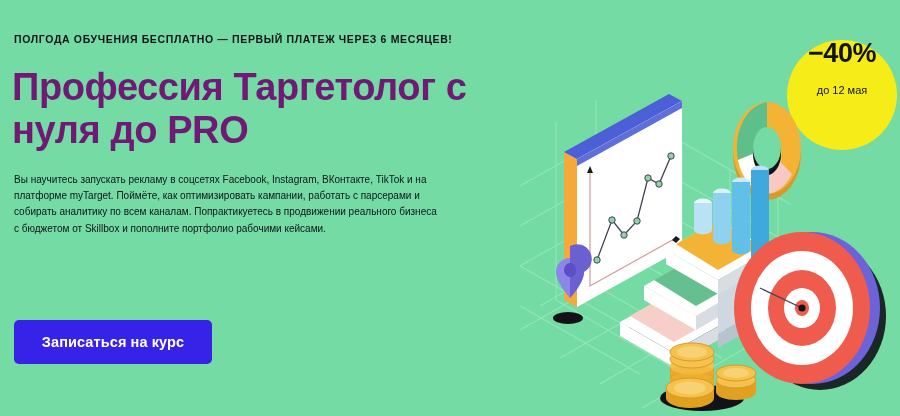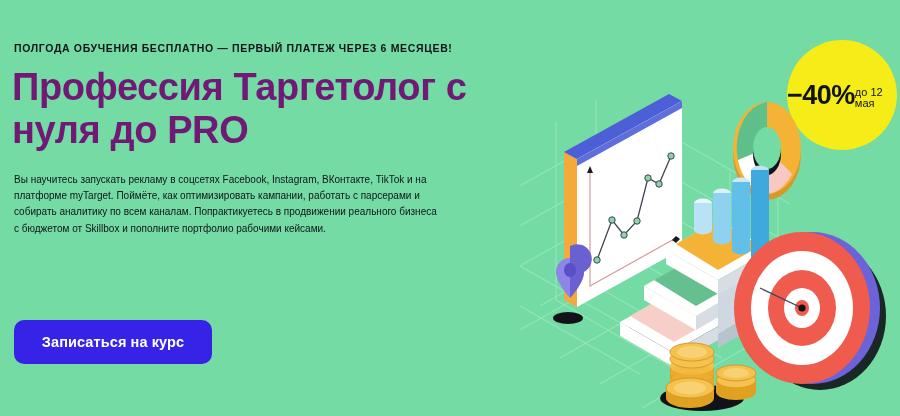--- a/index.html
+++ b/index.html
@@ -21,21 +21,21 @@
   
   .grid-layer {
     position:absolute;
     inset:0;
     pointer-events:none;
   }
 
   
   .eyebrow {
     position:absolute;
-    left:14px; top:42px;
+    left:14px; top:33px;
     font-size:10.5px;
     font-weight:bold;
     letter-spacing:0.65px;
     color:#111318;
     white-space:nowrap;
   }
   .headline {
     position:absolute;
     left:12px; top:66px;
     width:520px;
@@ -51,54 +51,54 @@
     width:430px;
     font-size:10px;
     line-height:1.62;
     color:#10131a;
   }
   .cta {
     position:absolute;
     left:14px; top:320px;
     width:198px; height:44px;
     border:none;
-    border-radius:10px;
+    border-radius:5px;
     background:#3723e8;
     color:#ffffff;
     font-family:"Liberation Sans", sans-serif;
     font-size:14.5px;
     font-weight:bold;
     cursor:pointer;
     letter-spacing:0.1px;
   }
 
   
   .badge {
     position:absolute;
     left:787px; top:40px;
     width:110px; height:110px;
     border-radius:50%;
     background:#f5ec18;
     display:flex;
-    flex-direction:row;
+    flex-direction:column;
     align-items:center;
     justify-content:flex-start;
     cursor:pointer;
   }
   .badge-main {
     font-size:27px;
     font-weight:bold;
     color:#111318;
     letter-spacing:-0.5px;
     line-height:1;
   }
   .badge-sub {
     font-size:11px;
     color:#111318;
-    margin-top:5px;
+    margin-top:18px;
     line-height:1;
   }
 
   
   .illustration {
     position:absolute;
     left:520px; top:70px;
     width:380px; height:346px;
   }
 </style>

